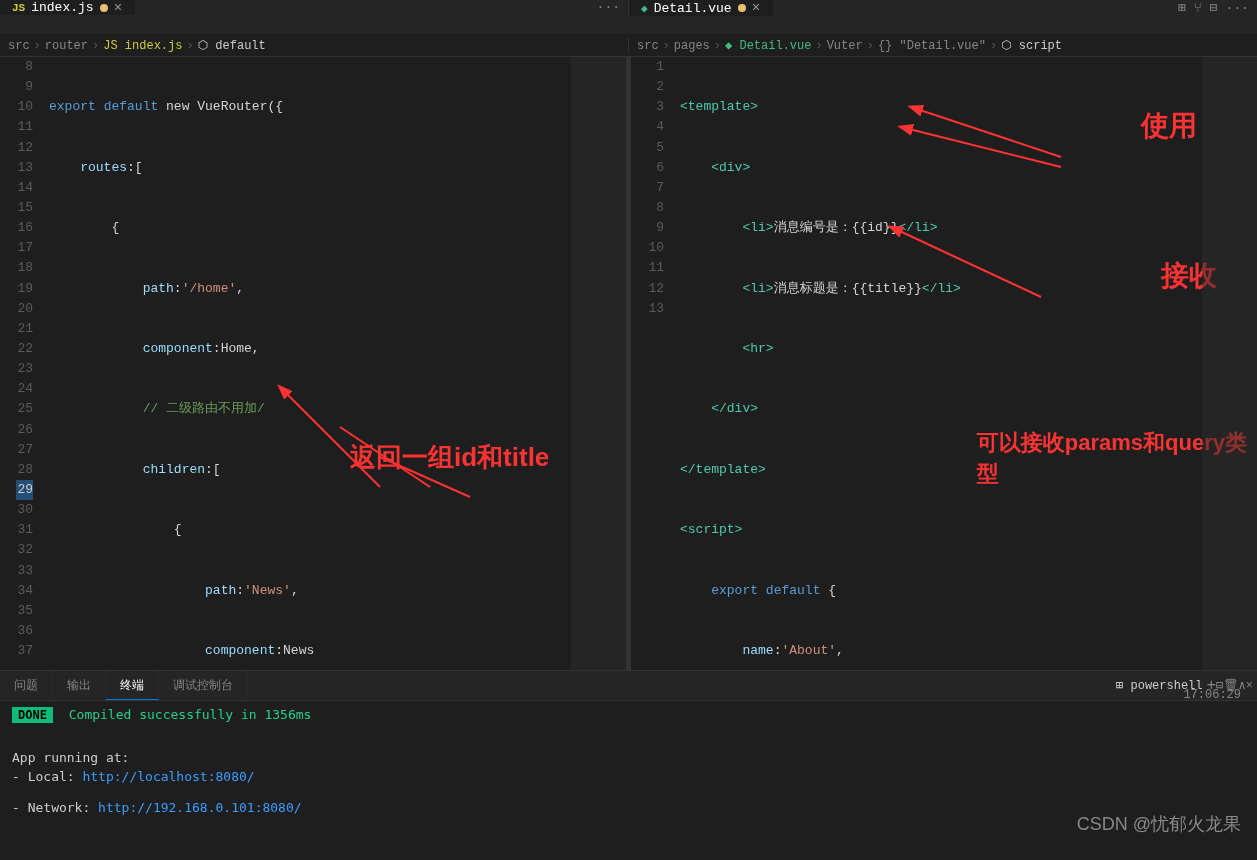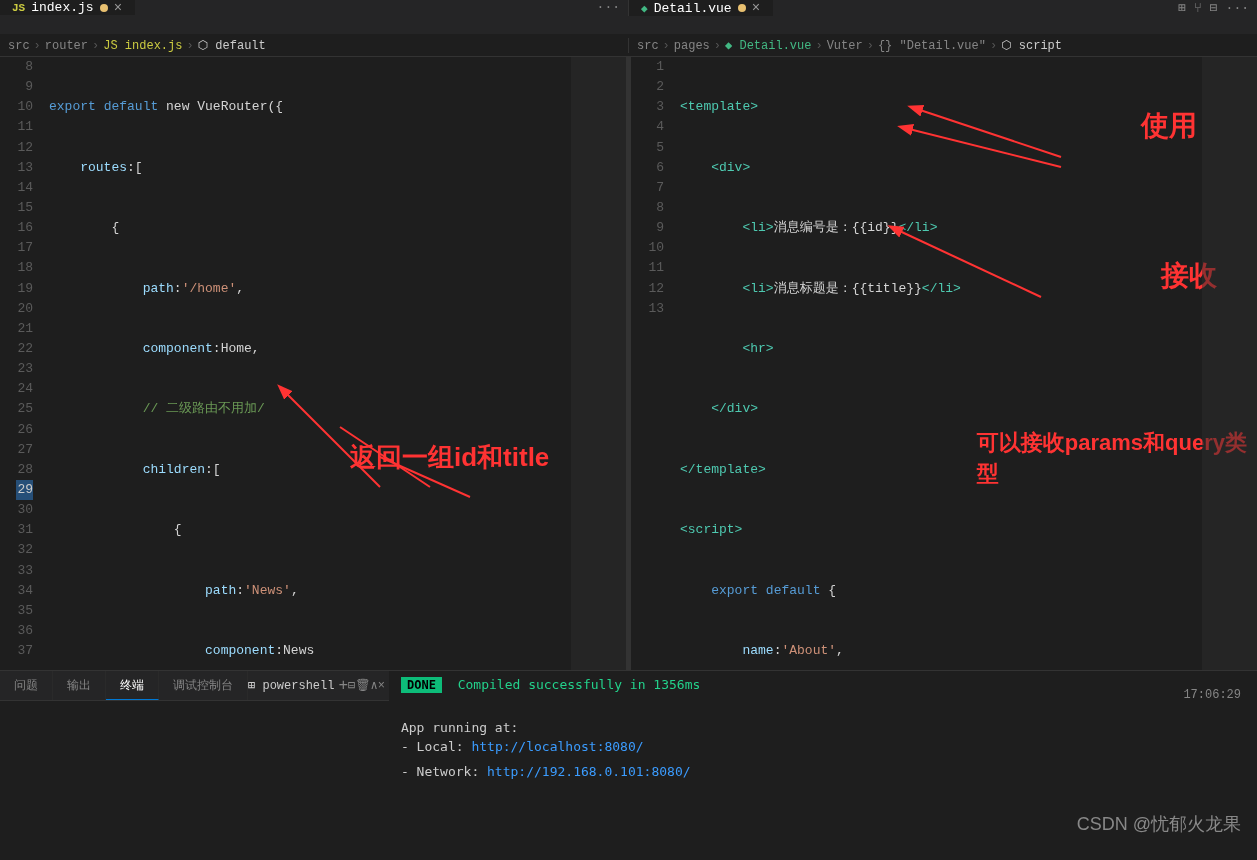--- a/index.html
+++ b/index.html
@@ -164,21 +164,21 @@
       font-family: 'Microsoft YaHei', 'SimHei', sans-serif;
       font-weight: bold;
       pointer-events: none;
     }
     
     .panel-area {
       height: 190px;
       background: #1e1e1e;
       border-top: 1px solid #333;
       display: flex;
-      flex-direction: row;
+      flex-direction: column;
     }
     .panel-tabs {
       display: flex;
       background: #252526;
       height: 30px;
       align-items: stretch;
       border-bottom: 1px solid #333;
       gap: 0;
     }
     .panel-tab {
@@ -469,20 +469,20 @@
     <div>
       <span class="done-badge">DONE</span>
       <span class="success-text">Compiled successfully in 1356ms</span>
     </div>
     <div style="margin-top:28px;">
       <span>App running at:</span>
     </div>
     <div style="margin-top:4px;">
       <span>- Local: </span><span class="url-text">http://localhost:8080/</span>
     </div>
-    <div style="margin-top:10px;">
+    <div style="margin-top:16px;">
       <span>- Network: </span><span class="url-text">http://192.168.0.101:8080/</span>
     </div>
   </div>
   <div class="timestamp">17:06:29</div>
 </div>
 
 <div class="watermark">CSDN @忧郁火龙果</div>
 
 </body></html>

